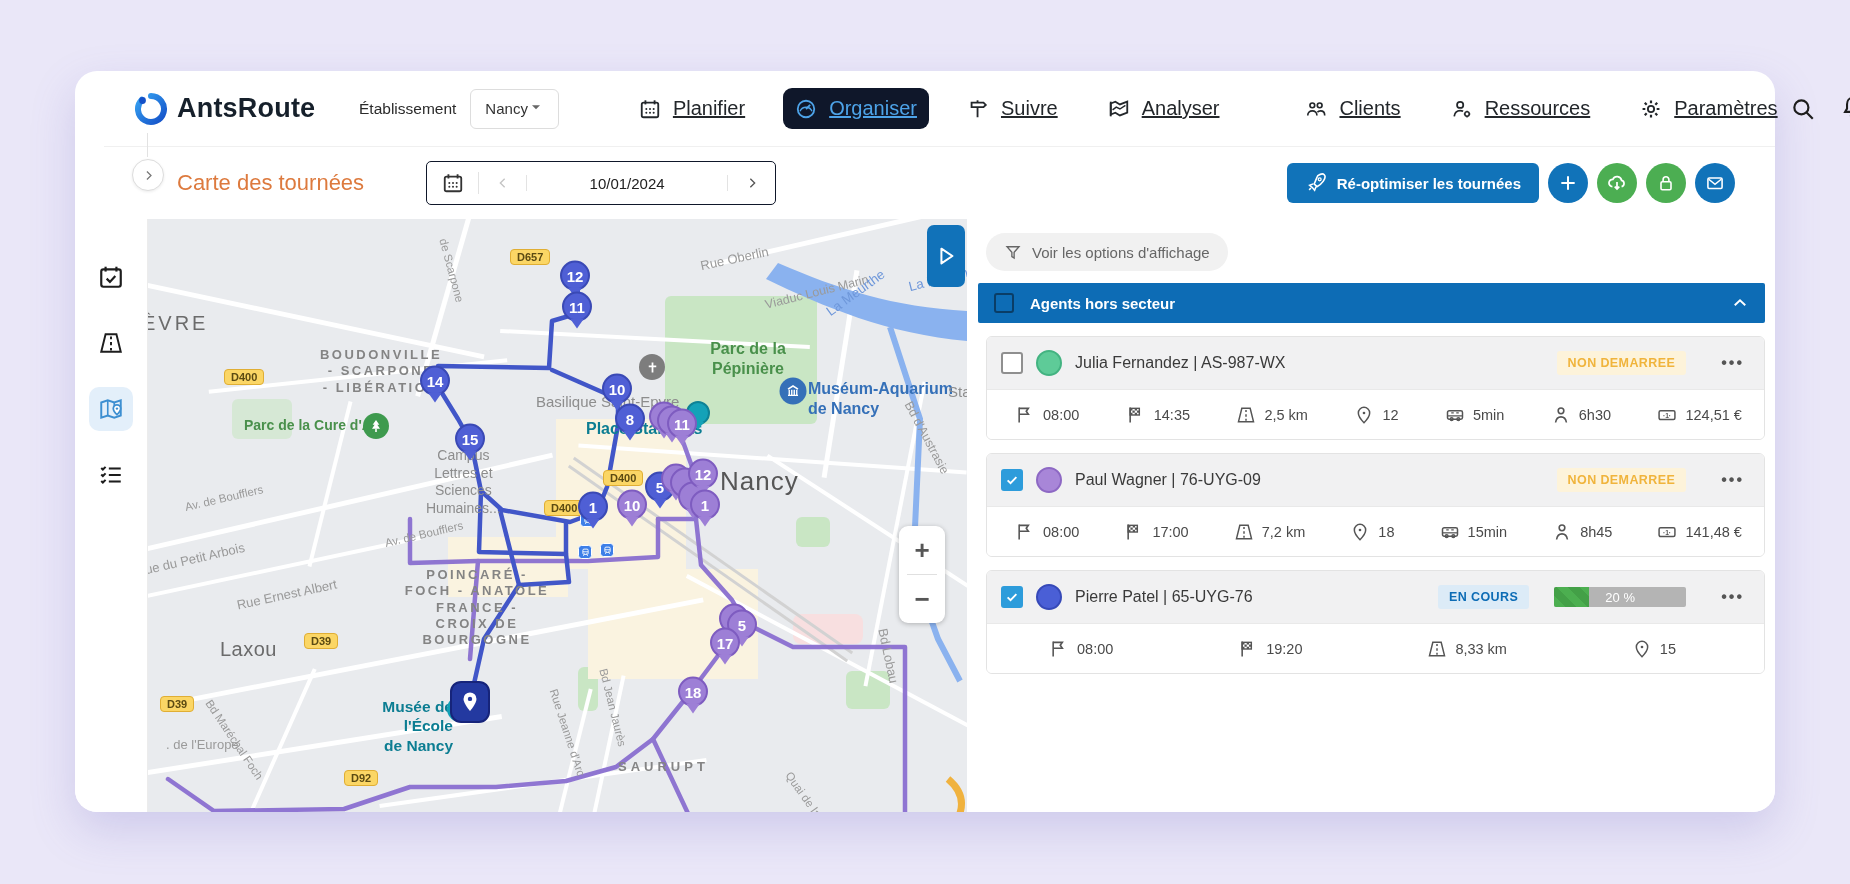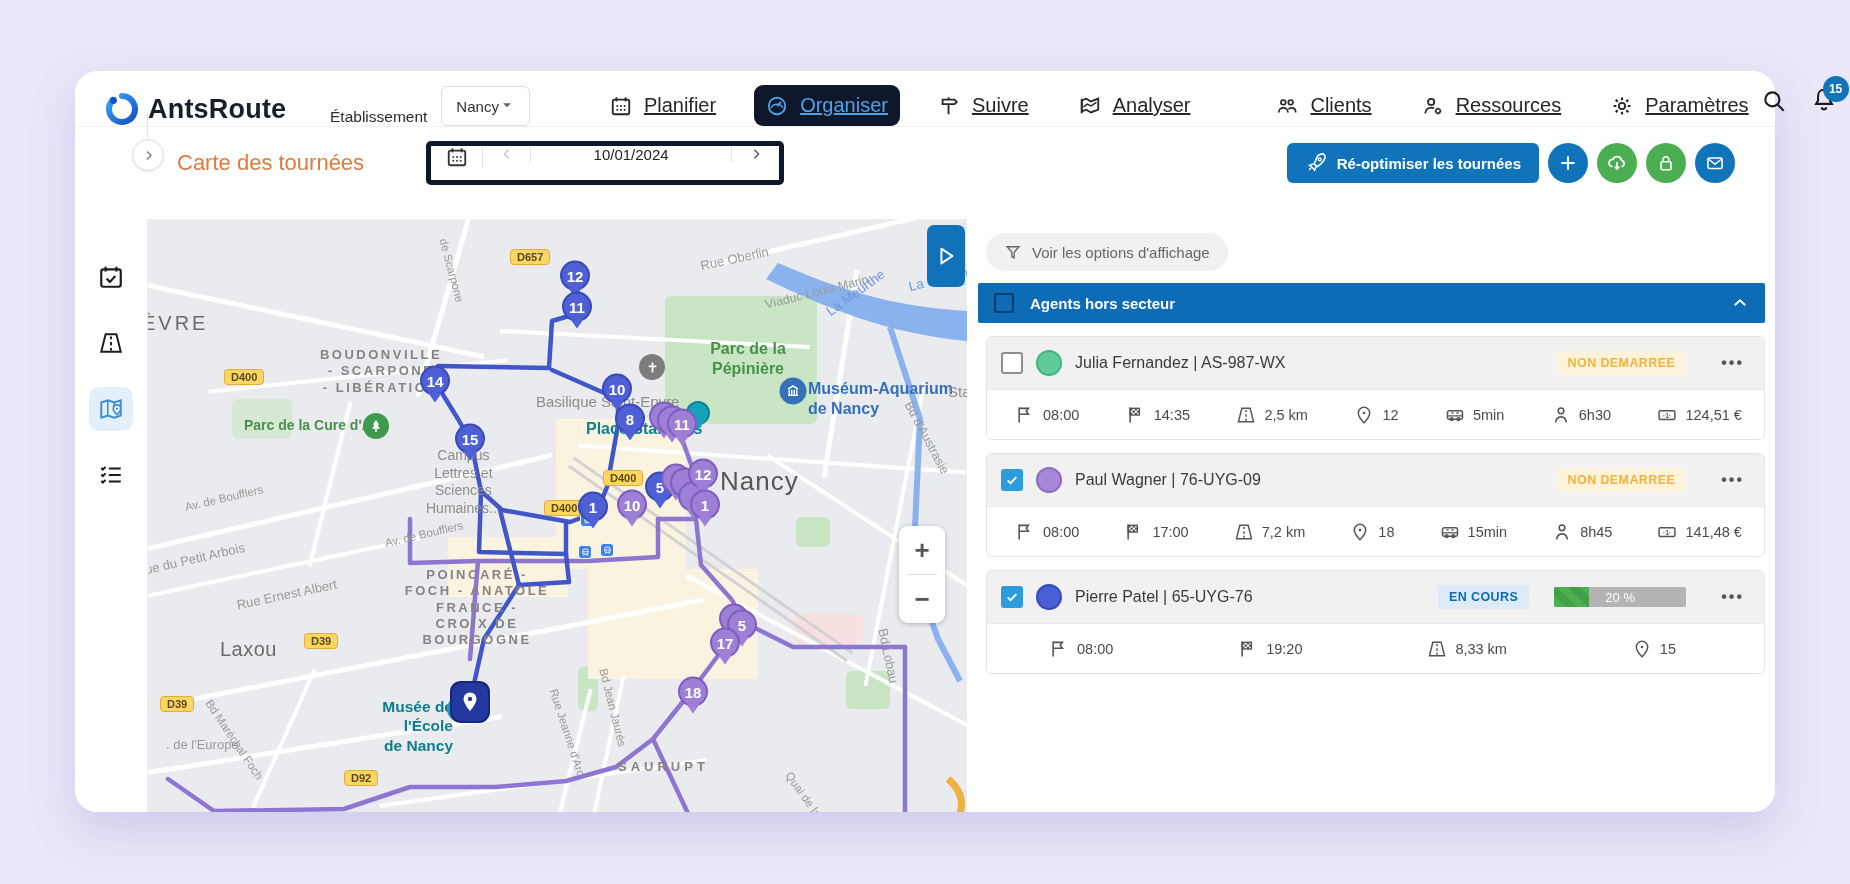--- a/index.html
+++ b/index.html
@@ -1,22 +1,22 @@
 <!DOCTYPE html>
 <html><head>
 <meta charset="utf-8">
 <style>
   * { margin:0; padding:0; box-sizing:border-box; }
   html,body { width:1850px; height:884px; overflow:hidden;
     font-family:"Liberation Sans","DejaVu Sans",sans-serif; background:#eae7f8; }
   .app-card { position:absolute; left:75px; top:71px; width:1700px; height:741px;
     background:#fff; border-radius:22px; box-shadow:0 18px 45px rgba(110,100,190,.22); }
   
-  .navbar { position:relative; height:56px; display:flex; align-items:flex-end;
-    padding:0 30px; border-bottom:1px solid #f0f0f0; border-radius:22px 22px 0 0; }
+  .navbar { position:relative; height:76px; display:flex; align-items:center;
+    padding:0 30px; border-bottom:1px solid #f0f0f0; border-radius:22px 22px 0 0;margin-left:29px; }
   .brand { display:flex; align-items:center; gap:9px; min-width:215px; }
   .brand-name { font-size:27px; color:#16202b; letter-spacing:.2px; }
   .brand-name b { font-weight:700; }
   .estab-label { font-size:15.5px; color:#2b2b2b; margin:0 14px 0 10px; }
   .estab-select { width:152px; height:40px; border:1px solid #ddd; border-radius:6px;
     display:flex; align-items:center; padding:0 14px; font-size:15px; color:#333;
     background:#fff; cursor:pointer; }
   .estab-select .chev { margin-left:auto; color:#666; }
   .nav-tabs { display:flex; align-items:center; gap:26px; margin-left:68px; }
   .nav-tab { display:flex; align-items:center; gap:12px; font-size:20px; color:#23272b;
@@ -34,21 +34,21 @@
     display:flex; align-items:center; justify-content:center; font-weight:700;
     font-size:16px; cursor:pointer; }
   
   .header-row { position:relative; height:72px; display:flex; align-items:center; padding:0 40px;gap:16px; }
   .collapse-circle { position:absolute; left:57px; top:-16px; width:32px; height:32px;
     border-radius:50%; background:#fff; border:1px solid #ddd; display:flex;
     align-items:center; justify-content:center; color:#777; cursor:pointer; z-index:5;
     box-shadow:0 1px 3px rgba(0,0,0,.08); top:12px; }
   .collapse-line { position:absolute; left:72px; top:-14px; width:1px; height:24px; background:#e2e2e2; }
   .page-title { font-size:22px; color:#dd7a3e; margin-left:62px; font-weight:500; }
-  .date-group { display:flex; align-items:flex-start; height:44px; border:5px solid #0f172a;
+  .date-group { display:flex; align-items:center; height:44px; border:1px solid #0f172a;
     border-radius:5px; margin-left:46px; overflow:hidden; background:#fff; }
   .date-cell { display:flex; align-items:center; justify-content:center; cursor:pointer; }
   .dg-cal { width:52px; border-right:1px solid #e3e3e3; color:#333; }
   .dg-prev { width:48px; border-right:1px solid #e3e3e3; color:#c4c4c4; }
   .dg-date { width:200px; font-size:15px; color:#222; font-weight:500; cursor:default; }
   .dg-next { width:48px; border-left:1px solid #e3e3e3; color:#555; }
   .header-actions { margin-left:auto; display:flex; align-items:center; gap:9px; }
   .btn-primary { height:40px; background:#1173b9; color:#fff; border:none; border-radius:6px;
     font-size:15px; font-weight:700; display:flex; align-items:center; gap:10px;
     padding:0 18px; cursor:pointer; font-family:inherit; }

